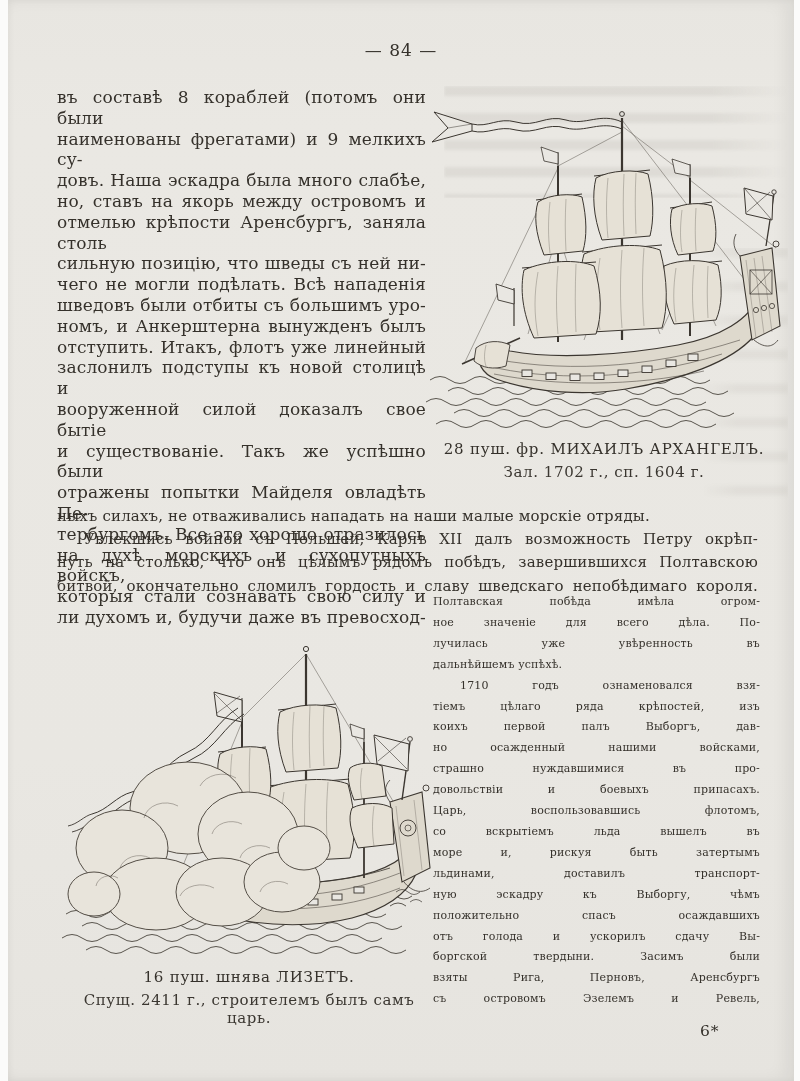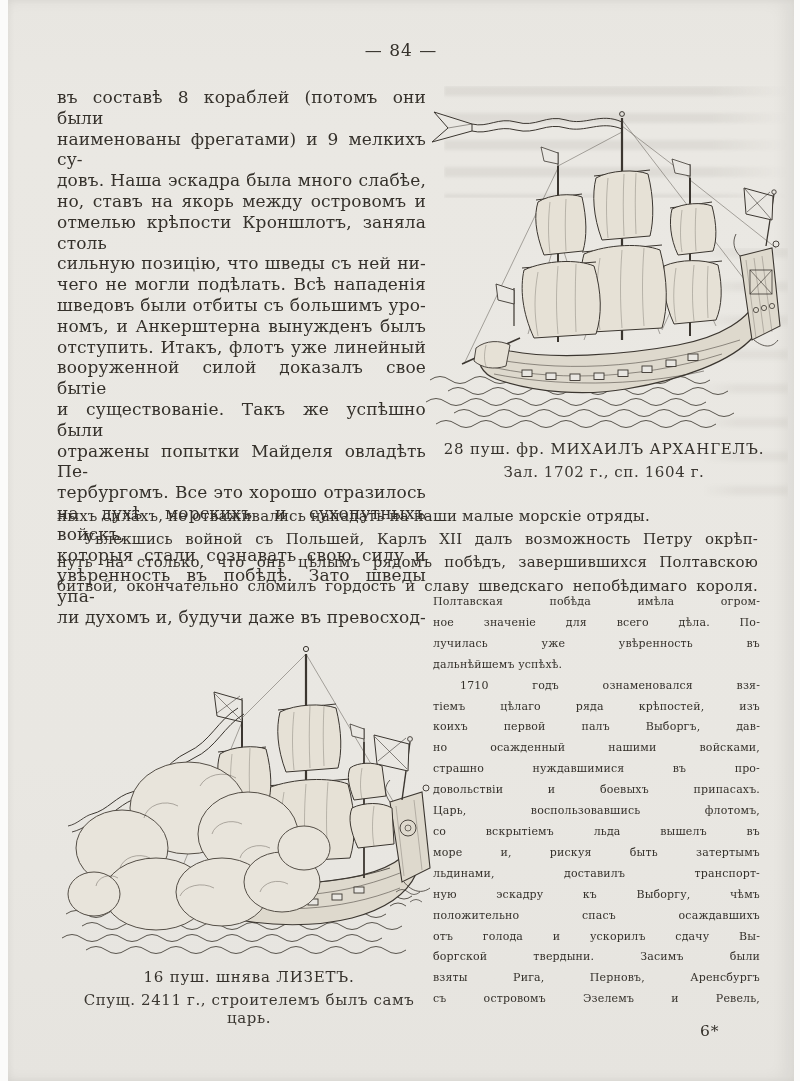--- a/index.html
+++ b/index.html
@@ -189,33 +189,33 @@
       <div class="cap-title">28 пуш. фр. МИХАИЛЪ АРХАНГЕЛЪ.</div>
       <div class="cap-sub">Зал. 1702 г., сп. 1604 г.</div>
     </figcaption>
   </figure>
 
   <div class="leftcol lines">
       <div class="line">въ составѣ 8 кораблей (потомъ они были</div>
       <div class="line">наименованы фрегатами) и 9 мелкихъ су-</div>
       <div class="line">довъ. Наша эскадра была много слабѣе,</div>
       <div class="line">но, ставъ на якорь между островомъ и</div>
-      <div class="line">отмелью крѣпости Кроншлотъ, заняла столь</div>
+      <div class="line">отмелью крѣпости Аренсбургъ, заняла столь</div>
       <div class="line">сильную позицію, что шведы съ ней ни-</div>
       <div class="line">чего не могли подѣлать. Всѣ нападенія</div>
       <div class="line">шведовъ были отбиты съ большимъ уро-</div>
       <div class="line">номъ, и Анкерштерна вынужденъ былъ</div>
       <div class="line">отступить. Итакъ, флотъ уже линейный</div>
+      <div class="line">заслонилъ подступы къ новой столицѣ и</div>
       <div class="line">вооруженной силой доказалъ свое бытіе</div>
       <div class="line">и существованіе. Такъ же успѣшно были</div>
       <div class="line">отражены попытки Майделя овладѣть Пе-</div>
       <div class="line">тербургомъ. Все это хорошо отразилось</div>
       <div class="line">на духѣ морскихъ и сухопутныхъ войскъ,</div>
       <div class="line">которыя стали сознавать свою силу и</div>
-      <div class="line">увѣренность въ побѣдѣ. Зато шведы упа-</div>
       <div class="line">ли духомъ и, будучи даже въ превосход-</div>
     </div>
 
   <div class="centerblock lines">
       <div class="line pend">ныхъ силахъ, не отваживались нападать на наши малые морскіе отряды.</div>
       <div class="line indent">Увлекшись войной съ Польшей, Карлъ XII далъ возможность Петру окрѣп-</div>
       <div class="line">нуть на столько, что онъ цѣлымъ рядомъ побѣдъ, завершившихся Полтавскою</div>
       <div class="line">битвой, окончательно сломилъ гордость и славу шведскаго непобѣдимаго короля.</div>
     </div>
 

